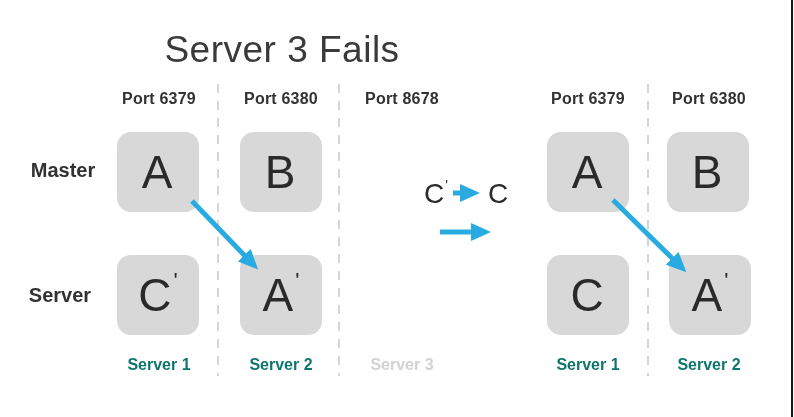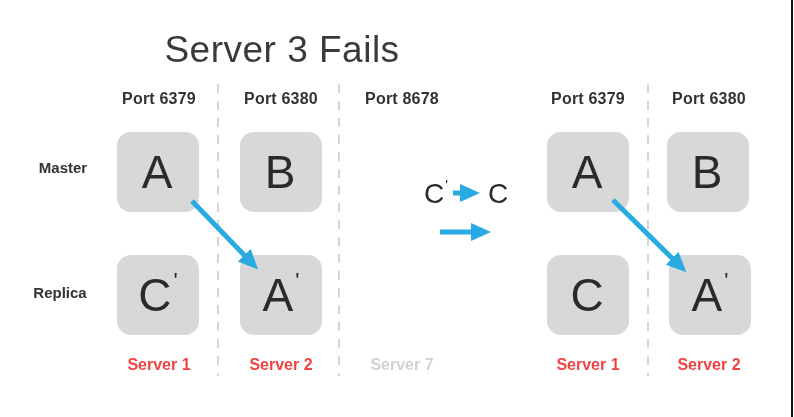--- a/index.html
+++ b/index.html
@@ -19,25 +19,25 @@
     font-size: 37px; font-weight: 400; color: #3a3a3a;
     letter-spacing: 0.5px;
   }
   .port-label {
     top: 90px; width: 140px; text-align: center;
     font-size: 16px; font-weight: 700; color: #323232;
     letter-spacing: 0.2px;
   }
   .row-label {
     width: 100px; text-align: center;
-    font-size: 15px; font-weight: 700; color: #323232;
+    font-size: 20px; font-weight: 700; color: #323232;
   }
   .server-label {
     top: 356px; width: 140px; text-align: center;
-    font-size: 16px; font-weight: 700; color: #ef4444;
+    font-size: 16px; font-weight: 700; color: #0f766e;
   }
   .server-label.muted { color: #d2d2d2; }
   .divider {
     top: 84px; width: 2px; height: 292px;
     background: repeating-linear-gradient(
       to bottom, #d5d5d5 0px, #d5d5d5 9px,
       transparent 9px, transparent 17px);
   }
   .node-box {
     width: 82px; height: 80px;
@@ -67,21 +67,21 @@
   <div class="abs port-label" style="left:332px;">Port 8678</div>
 
   <div class="abs port-label" style="left:518px;">Port 6379</div>
   <div class="abs port-label" style="left:639px;">Port 6380</div>
 
   <div class="abs divider" style="left:217px;"></div>
   <div class="abs divider" style="left:338px;"></div>
   <div class="abs divider" style="left:647px;"></div>
 
   <div class="abs row-label" style="left:13px; top:159px;">Master</div>
-  <div class="abs row-label" style="left:10px; top:284px;">Replica</div>
+  <div class="abs row-label" style="left:10px; top:284px;">Server</div>
 
   <div class="abs node-box" style="left:117px; top:132px;">
     <span class="letter">A</span>
       <span class="prime"></span>
   </div>
   <div class="abs node-box" style="left:240px; top:132px;">
     <span class="letter">B</span>
       <span class="prime"></span>
   </div>
   <div class="abs node-box" style="left:117px; top:255px;">
@@ -105,21 +105,21 @@
     <span class="letter">C</span>
       <span class="prime"></span>
   </div>
   <div class="abs node-box" style="left:669px; top:255px;">
     <span class="letter">A</span>
       <span class="prime">'</span>
   </div>
 
   <div class="abs server-label" style="left:89px;">Server 1</div>
   <div class="abs server-label" style="left:211px;">Server 2</div>
-  <div class="abs server-label muted" style="left:332px;">Server 7</div>
+  <div class="abs server-label muted" style="left:332px;">Server 3</div>
   <div class="abs server-label" style="left:518px;">Server 1</div>
   <div class="abs server-label" style="left:639px;">Server 2</div>
 
   <div class="abs trans-label" style="left:424px;">
     <span class="letter">C</span><span class="prime">'</span>
   </div>
   <div class="abs trans-label" style="left:488px;">
     <span class="letter">C</span><span class="prime"></span>
   </div>
 

